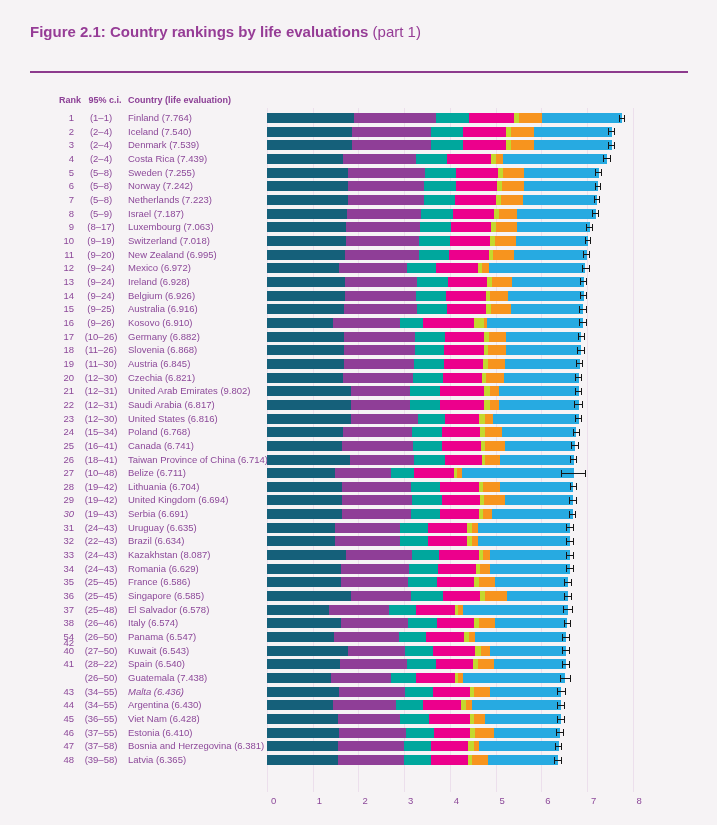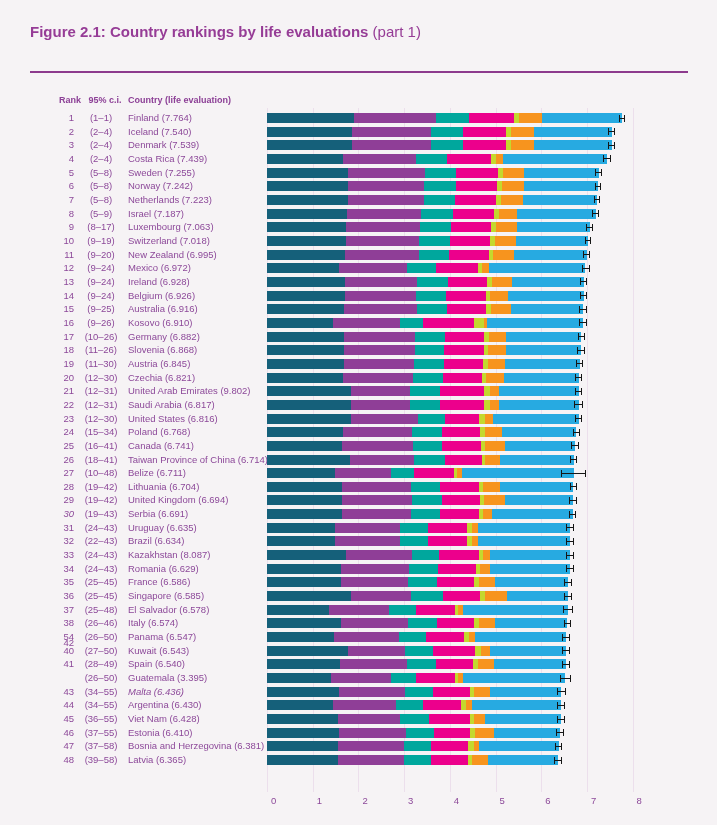--- a/index.html
+++ b/index.html
@@ -576,35 +576,35 @@
       <div class="seg" style="width: 80.889px; background: rgb(21, 96, 122);"></div>
       <div class="seg" style="width: 56.668px; background: rgb(143, 62, 151);"></div>
       <div class="seg" style="width: 28.334px; background: rgb(0, 167, 157);"></div>
       <div class="seg" style="width: 42.044px; background: rgb(236, 0, 140);"></div>
       <div class="seg" style="width: 5.941px; background: rgb(196, 216, 46);"></div>
       <div class="seg" style="width: 9.14px; background: rgb(247, 148, 30);"></div>
       <div class="seg" style="width: 75.862px; background: rgb(39, 170, 225);"></div>
     </div>
     <div class="whisker" style="left: 561.902px; width: 8.226px; top: 647.24px;"></div>
     <div class="row-text rank" style="left: 40px; top: 659.4px;">41</div>
-    <div class="row-text ci" style="left: 76px; top: 659.4px;">(28–49)</div>
+    <div class="row-text ci" style="left: 76px; top: 659.4px;">(28–22)</div>
     <div class="row-text" style="left: 128px; top: 659.4px;">Spain (6.540)</div>
     <div class="bar" style="left: 267px; top: 659.4px;">
       <div class="seg" style="width: 73.12px; background: rgb(21, 96, 122);"></div>
       <div class="seg" style="width: 67.179px; background: rgb(143, 62, 151);"></div>
       <div class="seg" style="width: 28.334px; background: rgb(0, 167, 157);"></div>
       <div class="seg" style="width: 37.474px; background: rgb(236, 0, 140);"></div>
       <div class="seg" style="width: 4.57px; background: rgb(196, 216, 46);"></div>
       <div class="seg" style="width: 16.452px; background: rgb(247, 148, 30);"></div>
       <div class="seg" style="width: 71.749px; background: rgb(39, 170, 225);"></div>
     </div>
     <div class="whisker" style="left: 562.222px; width: 7.312px; top: 660.9px;"></div>
     <div class="row-text rank" style="left: 40px; top: 638px;">42</div>
     <div class="row-text ci" style="left: 76px; top: 673.06px;">(26–50)</div>
-    <div class="row-text" style="left: 128px; top: 673.06px;">Guatemala (3.395)</div>
+    <div class="row-text" style="left: 128px; top: 673.06px;">Guatemala (7.438)</div>
     <div class="bar" style="left: 267px; top: 673.06px;">
       <div class="seg" style="width: 63.98px; background: rgb(21, 96, 122);"></div>
       <div class="seg" style="width: 59.867px; background: rgb(143, 62, 151);"></div>
       <div class="seg" style="width: 25.135px; background: rgb(0, 167, 157);"></div>
       <div class="seg" style="width: 38.845px; background: rgb(236, 0, 140);"></div>
       <div class="seg" style="width: 3.199px; background: rgb(196, 216, 46);"></div>
       <div class="seg" style="width: 4.57px; background: rgb(247, 148, 30);"></div>
       <div class="seg" style="width: 102.825px; background: rgb(39, 170, 225);"></div>
     </div>
     <div class="whisker" style="left: 559.617px; width: 11.882px; top: 674.56px;"></div>

